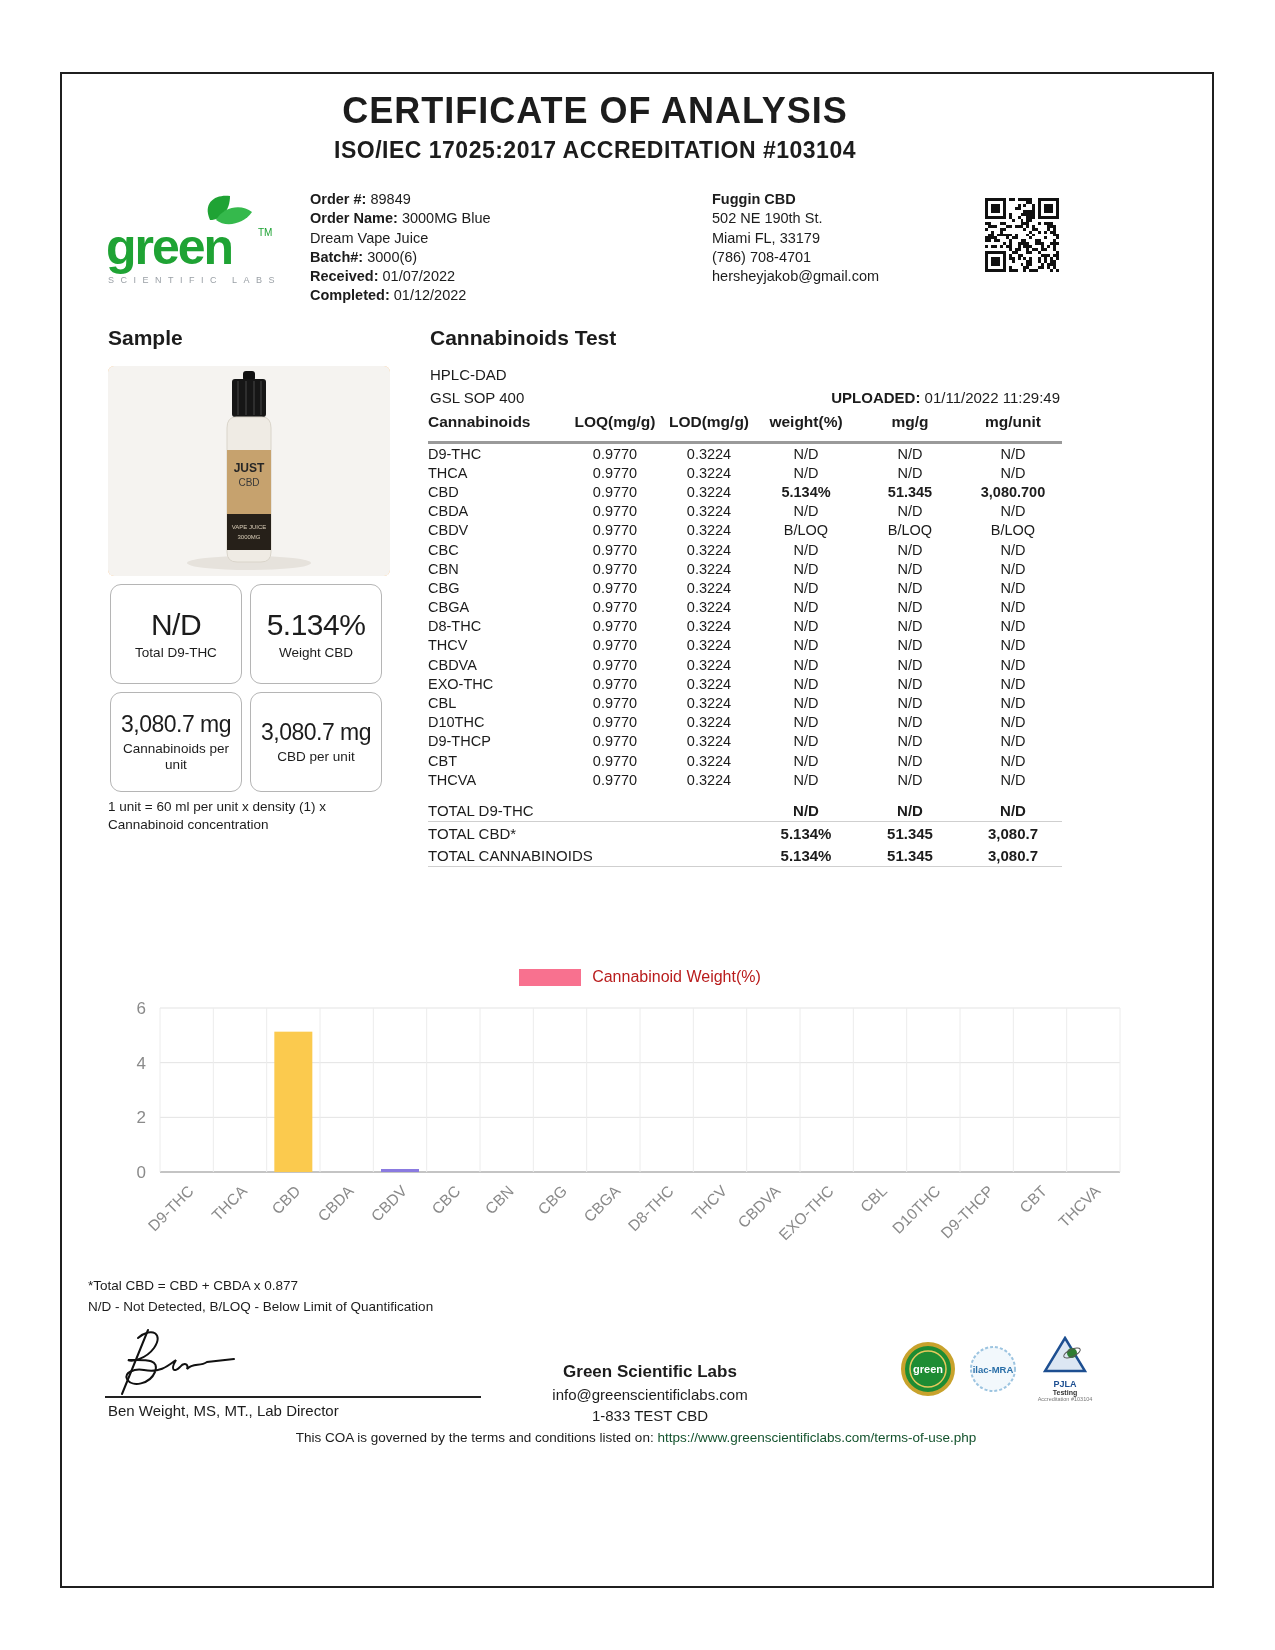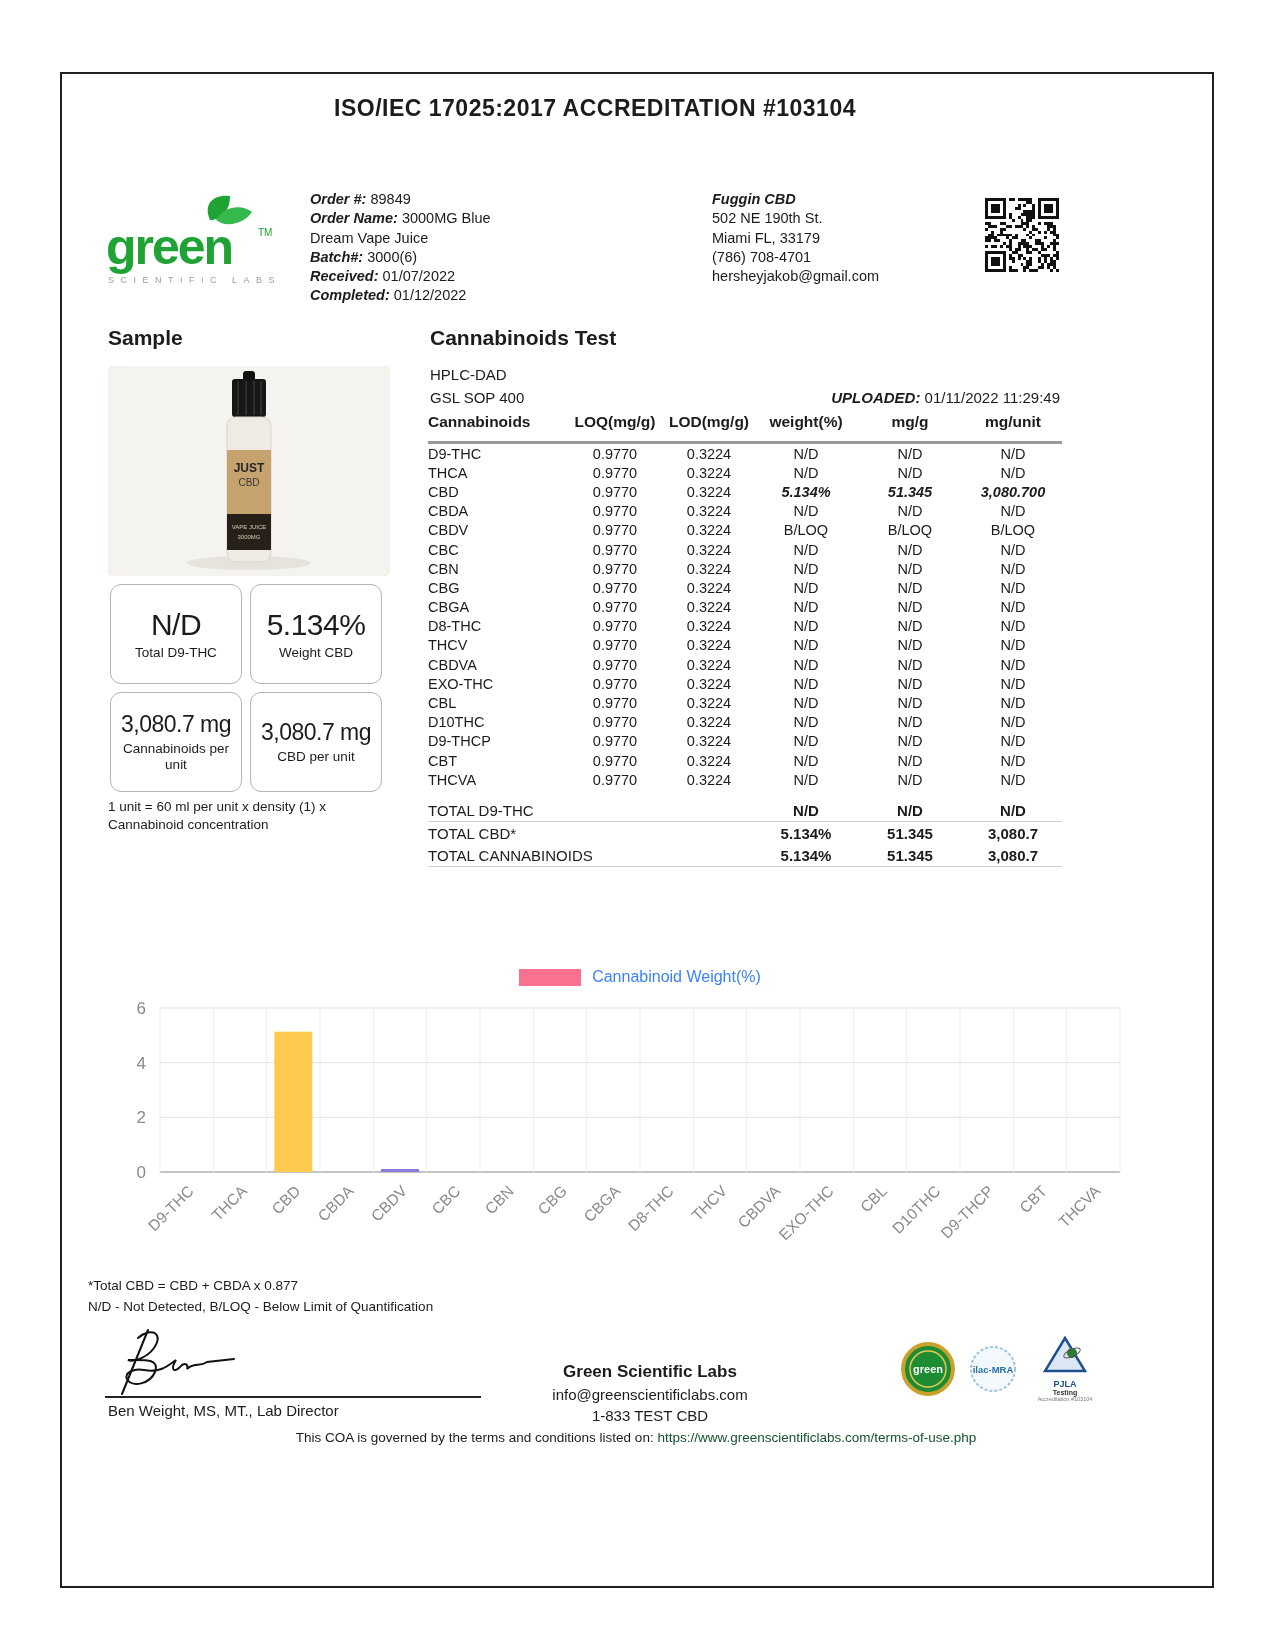--- a/index.html
+++ b/index.html
@@ -7,21 +7,21 @@
   .abs{position:absolute;}
   #border-box{left:60px;top:72px;width:1150px;height:1512px;border:2px solid #1f1f1f;}
   
   #title-block{left:70px;top:90px;width:1050px;text-align:center;}
   #doc-title{font-size:36px;font-weight:bold;letter-spacing:1px;}
   #doc-subtitle{font-size:23px;font-weight:bold;margin-top:5px;letter-spacing:.5px;}
   
   .info{font-size:14.5px;line-height:1.33;}
   #order-block{left:310px;top:190px;width:195px;}
   #client-block{left:712px;top:190px;width:240px;}
-  .b{font-weight:bold;font-style:italic;}
+  .b{font-weight:bold;}
   
   #sample-heading,#test-heading{font-size:21px;font-weight:bold;}
   #sample-heading{left:108px;top:326px;}
   #photo-box{left:108px;top:366px;width:282px;height:210px;background:#fdba74;border-radius:6px;overflow:hidden;}
   .stat-box{width:130px;height:98px;border:1.5px solid #b5b5b5;border-radius:11px;display:flex;flex-direction:column;align-items:center;justify-content:center;text-align:center;background:#fff;}
   .stat-value{font-size:30px;letter-spacing:-.5px;}
   .stat-value.small{font-size:23px;}
   .stat-label{font-size:13.5px;line-height:1.15;margin-top:3px;}
   #unit-note{left:108px;top:798px;width:235px;font-size:13.5px;line-height:1.35;}
   
@@ -35,21 +35,21 @@
   #cannabinoid-table th:first-child{text-align:left;}
   #cannabinoid-table td{font-size:14.5px;height:19.2px;padding:0;text-align:center;white-space:nowrap;}
   #cannabinoid-table td:first-child{text-align:left;}
   #cannabinoid-table tr.spacer td{height:10px;border:0;}
   #cannabinoid-table tr.totals td{height:22px;font-size:15px;}
   #cannabinoid-table tr.totals .val{font-weight:bold;}
   #cannabinoid-table tr.totals.rule td{border-bottom:1px solid #cfcfcf;}
   
   #chart-legend{left:400px;top:968px;width:480px;display:flex;align-items:center;justify-content:center;gap:11px;}
   #legend-swatch{width:62px;height:17px;}
-  #legend-label{font-size:16px;color:#3b82f6;}
+  #legend-label{font-size:16px;color:#b91c1c;}
   #chart-svg{left:85px;top:990px;}
   
   #footnotes{left:88px;top:1276px;font-size:13.5px;line-height:1.55;}
   #signature-svg{left:108px;top:1326px;}
   #signature-line{left:105px;top:1396px;width:376px;border-top:2px solid #222;}
   #signer-name{left:108px;top:1402px;font-size:15px;}
   
   #footer-center{left:505px;top:1360px;width:290px;text-align:center;line-height:1.4;}
   #footer-lab-name{font-weight:bold;font-size:17px;}
   #footer-email,#footer-phone{font-size:15px;}
@@ -61,20 +61,21 @@
   #terms-line{left:62px;top:1430px;width:1148px;text-align:center;font-size:13.5px;}
   #terms-link{color:#14532d;text-decoration:none;}
 </style>
 </head>
 <body>
 
 <div id="page">
   <div class="abs" id="border-box"></div>
 
   <div class="abs" id="title-block">
+    <div id="doc-title">CERTIFICATE OF ANALYSIS</div>
     <div id="doc-subtitle">ISO/IEC 17025:2017 ACCREDITATION #103104</div>
   </div>
 
   <svg class="abs" id="lab-logo" style="left:98px;top:190px" width="195" height="104" viewBox="0 0 195 104">
     <path d="M112 30 C104 12 118 4 132 6 C132 20 124 30 112 30 Z" fill="#1fa334"></path>
     <path d="M118 30 C126 16 144 14 154 22 C146 34 128 38 118 30 Z" fill="#35b94c"></path>
     <text x="8" y="74" font-size="50" font-weight="bold" fill="#1fa334" letter-spacing="-2">green</text>
     <text x="160" y="46" font-size="10" fill="#1fa334">TM</text>
     <text x="10" y="93" font-size="9" fill="#9aa0a6" letter-spacing="6.5">SCIENTIFIC LABS</text>
   </svg>

